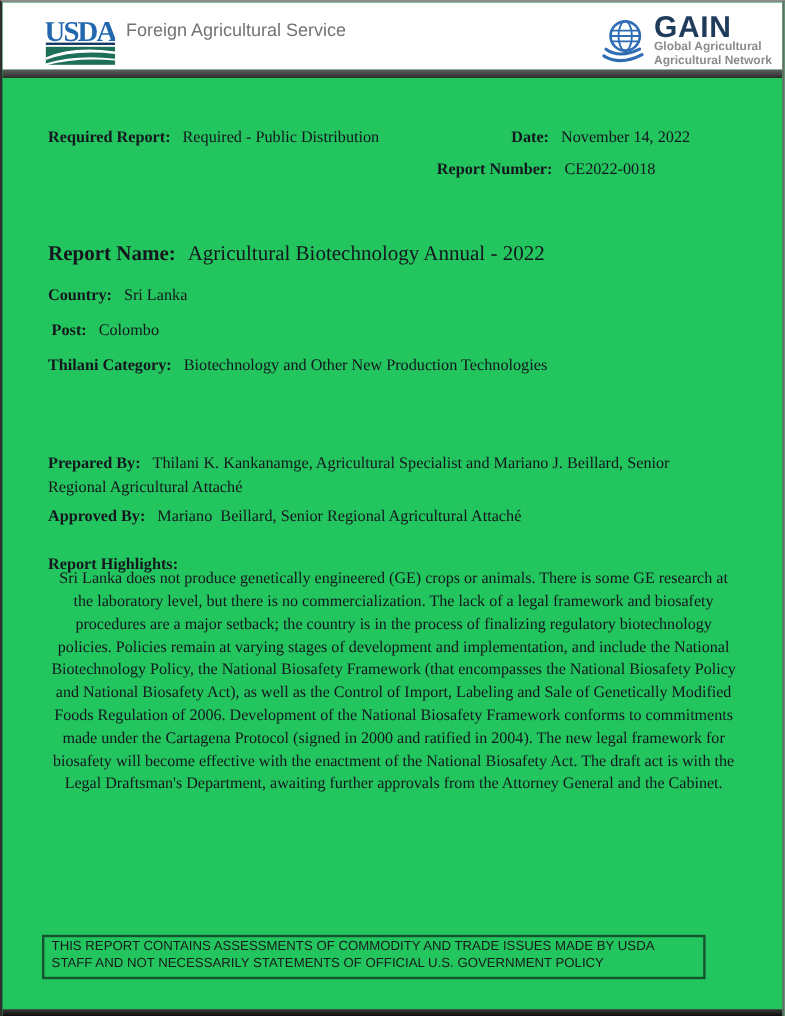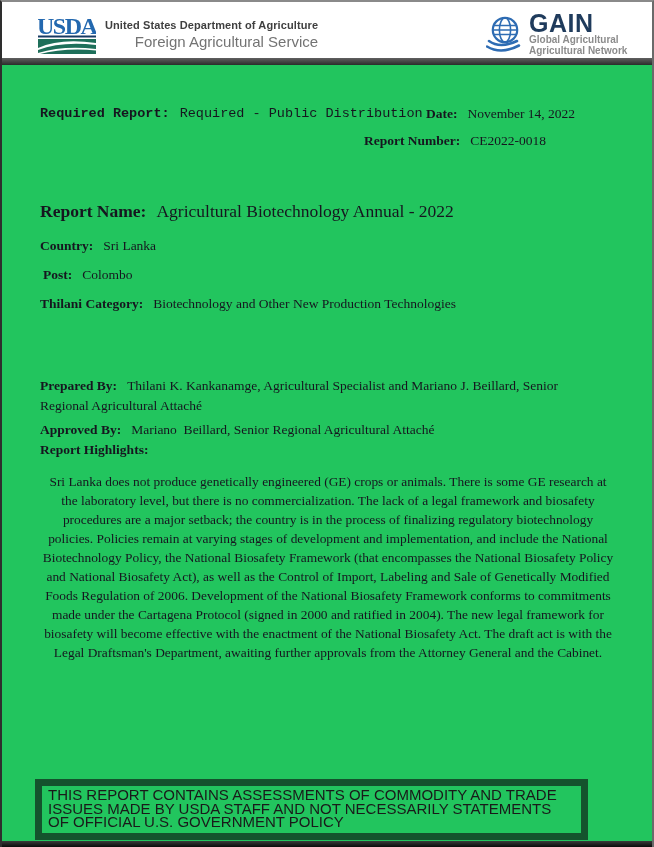--- a/index.html
+++ b/index.html
@@ -13,70 +13,69 @@
     font-family:"Liberation Serif","DejaVu Serif",serif;
     color:#16161f;
   }
   
   .hdr { position:absolute; top:0; left:0; right:0; height:56px; background:#fff; }
   .usda-block { position:absolute; left:36px; top:13px; display:flex; align-items:flex-start; }
   .usda-mark { width:58px; height:40px; }
   .usda-titles { margin-left:9px; font-family:"Liberation Sans","DejaVu Sans",sans-serif; }
   .usda-dept   { font-size:11px; font-weight:bold; color:#3f3f3f; letter-spacing:.1px; padding-top:4px; }
   .usda-agency { font-size:15px; color:#737373; margin-top:2px;text-align:right; }
-  .gain-block { position:absolute; left:484px; top:10px; display:flex; align-items:flex-end; }
+  .gain-block { position:absolute; left:500px; top:10px; display:flex; align-items:flex-end; }
   .gain-globe { width:38px; height:42px; margin-top:2px; }
   .gain-titles { margin-left:5px; font-family:"Liberation Sans","DejaVu Sans",sans-serif; }
   .gain-acronym { font-size:25px; font-weight:bold; color:#1f3b5c; letter-spacing:.5px; line-height:22px; }
   .gain-sub { font-size:10px; font-weight:bold; color:#8c8c8c; line-height:11px; }
   .hdr-bar { position:absolute; top:56px; left:0; right:0; height:7px;
              background:linear-gradient(#606060,#2b2b2b); }
   
   .lbl { font-weight:bold; }
   .gap { display:inline-block; width:10px; }
   .abs { position:absolute; font-size:13.5px; }
-  #required-line { top:104px; left:38px;font-family:Liberation Mono, monospace; }
+  #required-line { top:104px; left:38px; }
   #date-line     { top:104px; left:424px; }
   #report-number-line { top:131px; left:362px; }
   #report-name-line { top:199px; left:38px; font-size:17.5px; }
   #country-line  { top:236px; left:38px; }
   #post-line     { top:265px; left:41px; }
   #category-line { top:294px; left:38px; }
   #prepared-line { top:374px; left:38px; width:566px; line-height:19.5px; }
   #approved-line { top:420px; left:38px; width:566px; }
-  #highlights-label { top:440px; left:38px; }
+  #highlights-label { top:460px; left:38px; }
   #highlights-body  { top:470px; left:38px; width:576px; line-height:19px; font-size:13.4px;text-align:center; }
   .prewrap { white-space:pre-wrap; }
   
   .footer-box {
     position:absolute; top:777px; left:33px; width:553px;
-    border:7px solid #14532d; padding:2px 6px 4px 6px;
+    border:2px solid #14532d; padding:2px 6px 4px 6px;
     font-family:"Liberation Sans","DejaVu Sans",sans-serif;
-    font-size:15px; line-height:13.5px; color:#1a1a1a; letter-spacing:0;
+    font-size:11px; line-height:13.5px; color:#1a1a1a; letter-spacing:0;
   }
   .bottom-bar { position:absolute; left:0; right:0; bottom:0; height:6px;
                 background:linear-gradient(#3a3a3a,#0a0a0a); }
 </style>
 </head>
 <body>
 
 <div class="page">
 
   <div class="hdr">
 
     <div class="usda-block">
       <svg class="usda-mark" viewBox="0 0 58 40" xmlns="http://www.w3.org/2000/svg">
         <text x="-1" y="19" font-family="Liberation Serif, serif" font-weight="bold" font-size="24" fill="#2368af" letter-spacing="-1.5">USDA</text>
         <rect x="0" y="20.5" width="58" height="2" fill="#173a64"></rect>
         <rect x="0" y="24" width="58" height="15" fill="#1e6f5a"></rect>
         <path d="M0 33 Q 22 23, 58 28 L 58 30 Q 24 26, 0 35 Z" fill="#ffffff"></path>
         <path d="M0 38 Q 26 30, 58 34 L 58 35.5 Q 27 32.5, 0 39.5 Z" fill="#ffffff"></path>
       </svg>
       <div class="usda-titles">
-        <div class="usda-dept">United States Department of Agriculture</div>
         <div class="usda-agency">Foreign Agricultural Service</div>
       </div>
     </div>
 
     <div class="gain-block">
       <svg class="gain-globe" viewBox="0 0 38 42" xmlns="http://www.w3.org/2000/svg" fill="none" stroke="#2e6cb3">
         <circle cx="19" cy="16" r="12.2" stroke-width="2.2"></circle>
         <ellipse cx="19" cy="16" rx="5.6" ry="12.2" stroke-width="1.6"></ellipse>
         <path d="M7.4 11.5 H30.6 M6.8 16 H31.2 M7.4 20.5 H30.6" stroke-width="1.6"></path>
         <path d="M3 27 Q 14 35, 31 27" stroke-width="2.6" stroke-linecap="round"></path>

